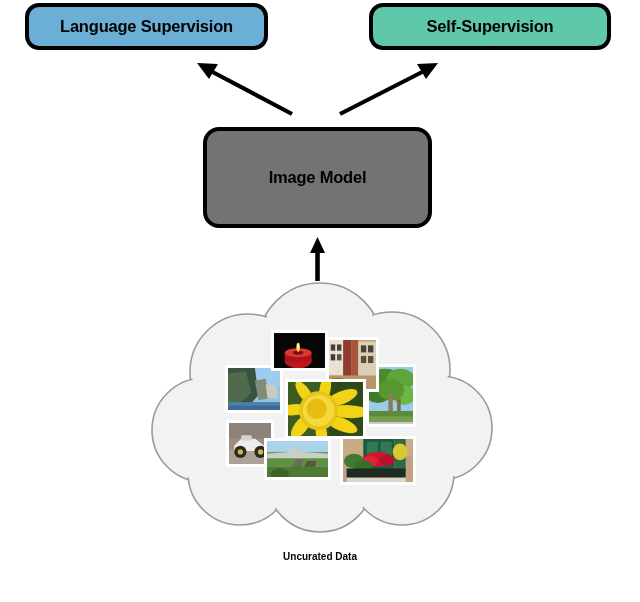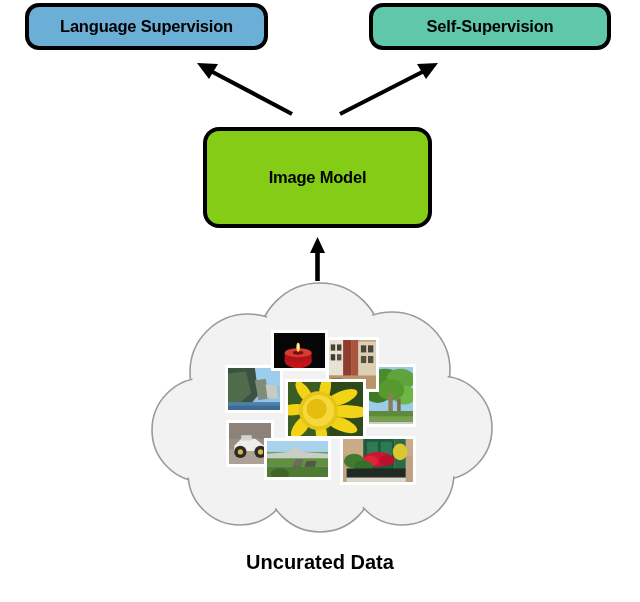--- a/index.html
+++ b/index.html
@@ -52,42 +52,42 @@
     height: 47px;
     background: #5FC8AA;
     font-size: 16.5px;
   }
 
   #node-image-model {
     left: 203px;
     top: 127px;
     width: 229px;
     height: 101px;
-    background: #84cc16;
+    background: #737373;
     border-radius: 16px;
     font-size: 16.5px;
   }
 
   
   #arrows, #cloud-layer, #photo-layer {
     position: absolute;
     left: 0; top: 0;
     width: 640px;
     height: 602px;
   }
   #arrows { pointer-events: none; }
 
   
   #label-uncurated {
     position: absolute;
     left: 0;
     top: 551px;
     width: 640px;
     text-align: center;
-    font-size: 20px;
+    font-size: 10px;
     font-weight: bold;
     color: #000000;
   }
 
   #figure-caption {
     position: absolute;
     left: 0;
     top: 583px;
     width: 640px;
     text-align: center;

